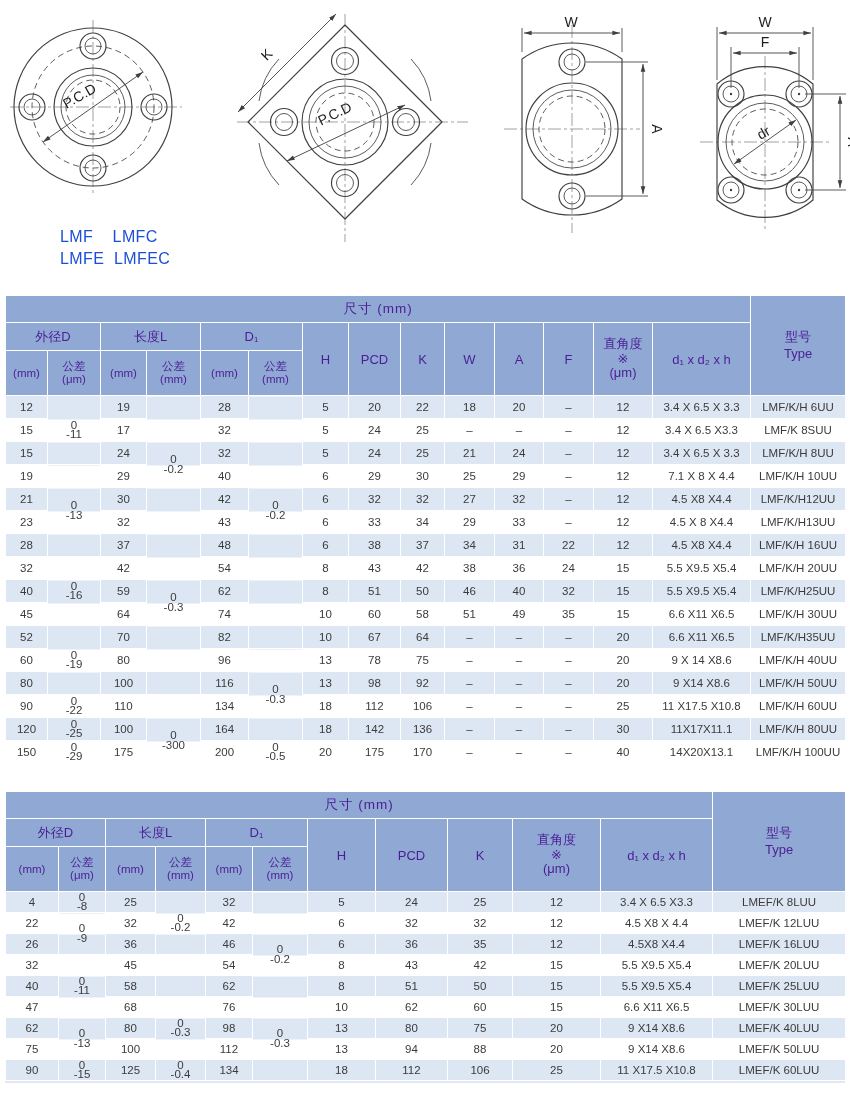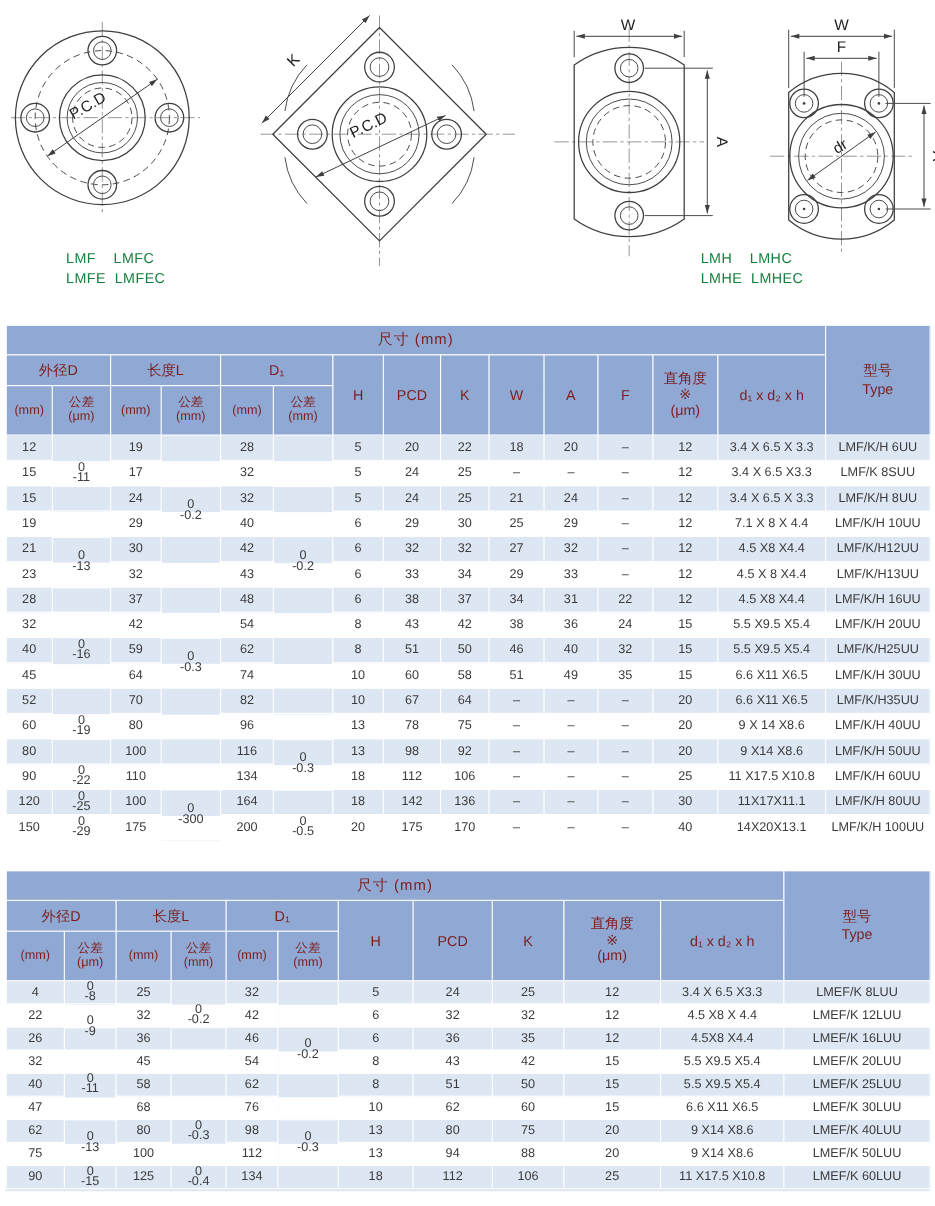--- a/index.html
+++ b/index.html
@@ -1,25 +1,25 @@
 <!DOCTYPE html>
 <html><head>
 <meta charset="utf-8">
 <style>
   html,body{margin:0;padding:0;background:#fff;}
   body{width:850px;font-family:"Liberation Sans","DejaVu Sans",sans-serif;color:#3b3b3b;}
   
   .draw-area{position:relative;width:850px;height:295px;background:#fff;}
   .draw-area svg{position:absolute;left:0;top:0;}
-  .models{position:absolute;font-size:13px;line-height:1.38;color:#15803d;white-space:pre;letter-spacing:.4px;}
+  .models{position:absolute;font-size:16px;line-height:1.38;color:#1d4ed8;white-space:pre;letter-spacing:.4px;}
   
   .tblwrap{margin-left:5px;width:840px;}
   table.dim{border-collapse:collapse;table-layout:fixed;width:840px;}
   table.dim th,table.dim td{border:1px solid #fff;padding:0;text-align:center;vertical-align:middle;box-sizing:border-box;}
-  table.dim th{background:#8fa9d4;color:#7f1d1d;font-weight:normal;font-size:13px;}
+  table.dim th{background:#8fa9d4;color:#4c1d95;font-weight:normal;font-size:13px;}
   table.dim th.ttl{height:27px;font-size:13.5px;letter-spacing:1px;}
   .t2 th.ttl{height:25px;}
   table.dim tr.grp th{height:28px;}
   .t2 tr.grp th{height:32px;}
   table.dim tr.sub th{height:45px;font-size:11.5px;}
   .t2 tr.sub th{height:50px;}
   .stk{white-space:pre-line;line-height:1.12;}
   th.typeh{font-size:13px;line-height:1.25;}
   table.dim td{font-size:11.5px;height:var(--rh);}
   table.dim tbody tr:nth-child(odd){background:#dde6f3;}
@@ -156,22 +156,20 @@
       <line class="thin" x1="805" y1="190" x2="846" y2="190"></line>
       <line class="dim" x1="840" y1="96" x2="840" y2="188" marker-start="url(#as)" marker-end="url(#ae)"></line>
       <text class="lbl" x="848" y="142" text-anchor="middle" transform="rotate(90 848 142)">A</text>
       <line class="dim" x1="734" y1="164" x2="796" y2="120" marker-start="url(#as)" marker-end="url(#ae)"></line>
       <text class="lbl" x="766" y="137" text-anchor="middle" transform="rotate(-30 766 137)">dr</text>
     </g>
   </svg>
 
   <div class="models" style="left:60px;top:226px;">LMF    LMFC
 LMFE  LMFEC</div>
-  <div class="models" style="left:637px;top:226px;">LMH    LMHC
-LMHE  LMHEC</div>
 </div>
 
 <div class="tblwrap">
   <table class="dim t1" id="t1" style="--rh: 23px;">
       <colgroup>
         <col style="width: 42px;">
         <col style="width: 53px;">
         <col style="width: 46px;">
         <col style="width: 54px;">
         <col style="width: 48px;">

